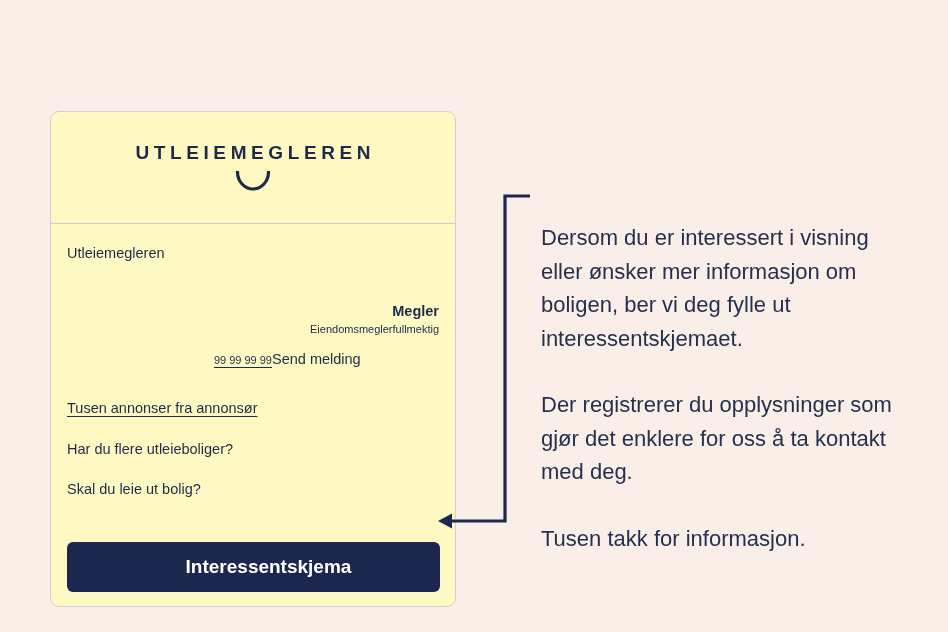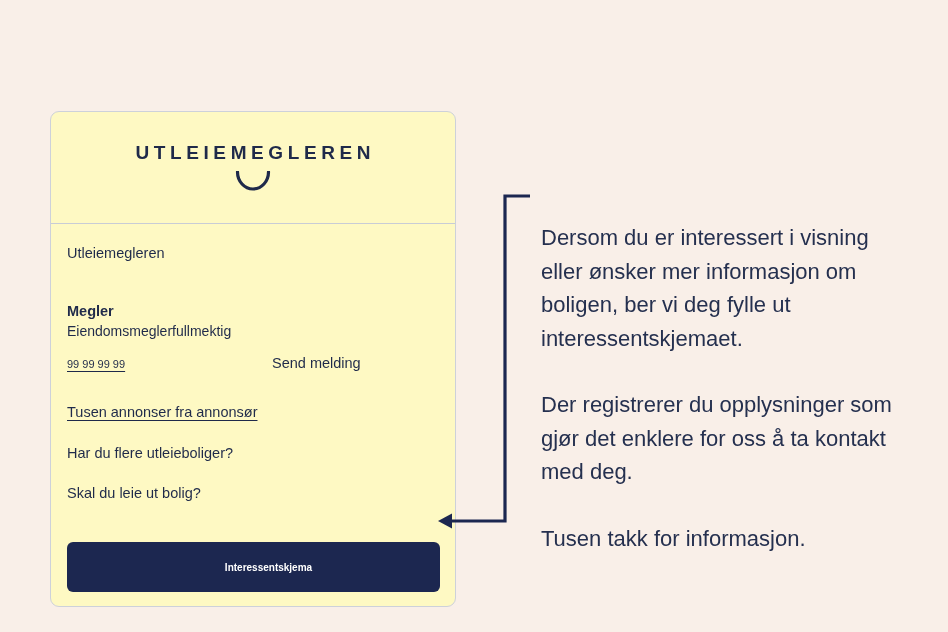--- a/index.html
+++ b/index.html
@@ -64,29 +64,29 @@
     box-sizing: border-box;
   }
 
   .card-text {
     color: #1f2a4a;
     font-size: 14.5px;
     line-height: 1.3;
   }
   .agency-name { margin: 0 0 0 0; }
 
-  .broker-block { margin-top: 40px; }
+  .broker-block { margin-top: 40px; text-align: right; }
   .broker-name {
     font-weight: 700;
     font-size: 14.5px;
     color: #1f2a4a;
     margin: 0;
   }
   .broker-title {
-    font-size: 14px;
+    font-size: 11px;
     color: #1f2a4a;
     margin: 4px 0 0 0;
   }
 
   .contact-row {
     margin-top: 16px;
     display: flex;
     align-items: baseline;
   }
   .phone-link {
@@ -127,21 +127,21 @@
     position: absolute;
     left: 16px;
     top: 318px;
     width: 373px;
     height: 50px;
     background: #1c2750;
     color: #ffffff;
     border: none;
     border-radius: 6px;
     font-family: "Liberation Sans", sans-serif;
-    font-size: 10px;
+    font-size: 19px;
     font-weight: 700;
     cursor: pointer;
     padding-left: 36px;
   }
 
   
   #annotation-connector {
     position: absolute;
     left: 432px;
     top: 186px;

